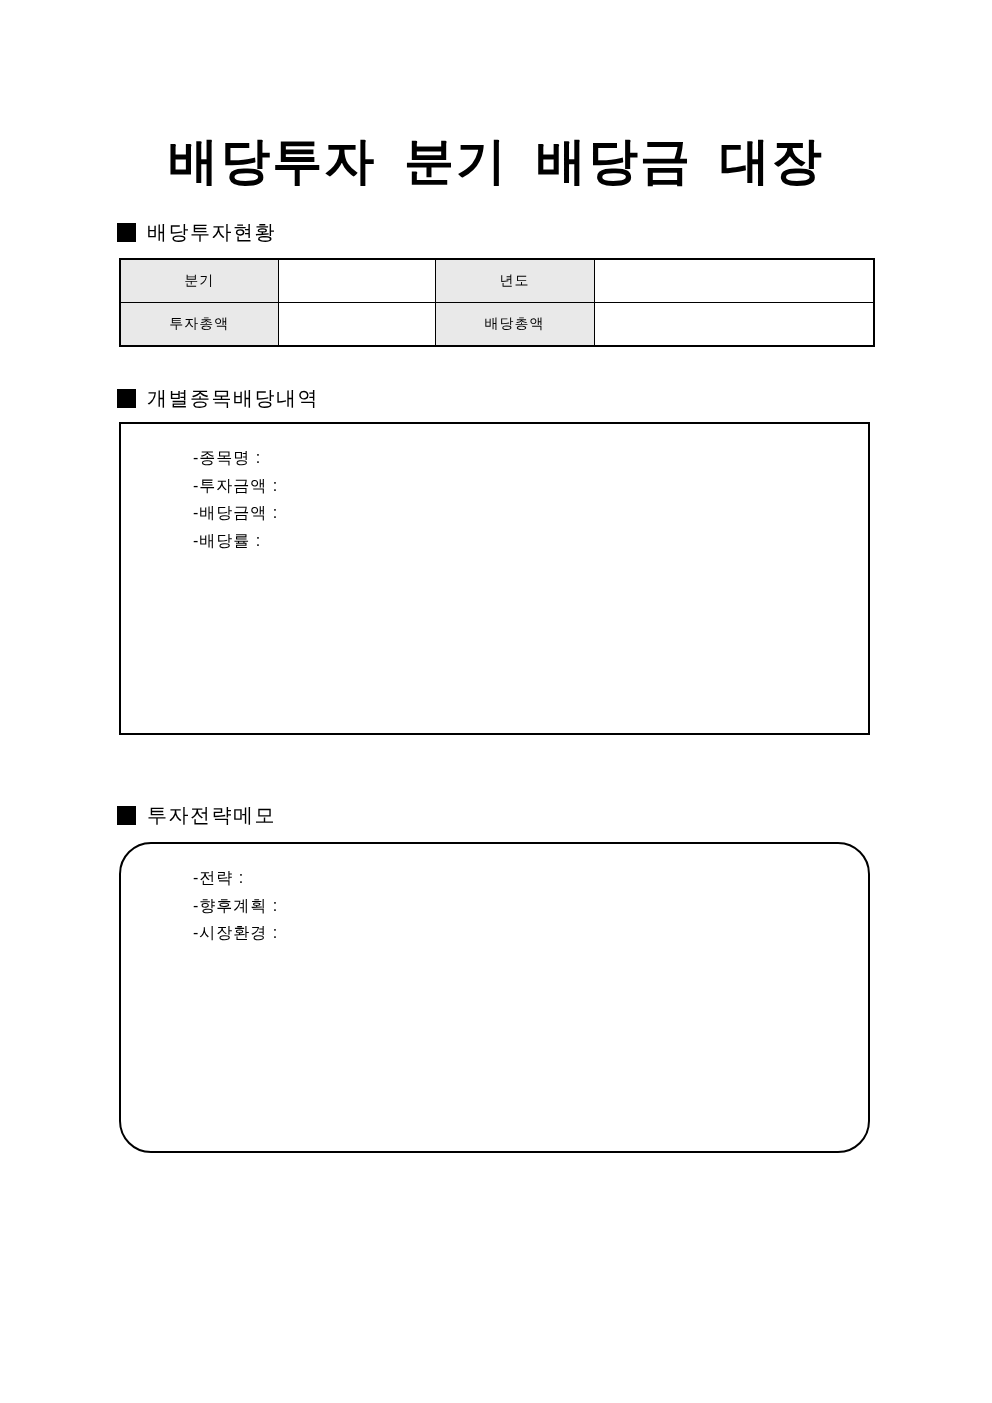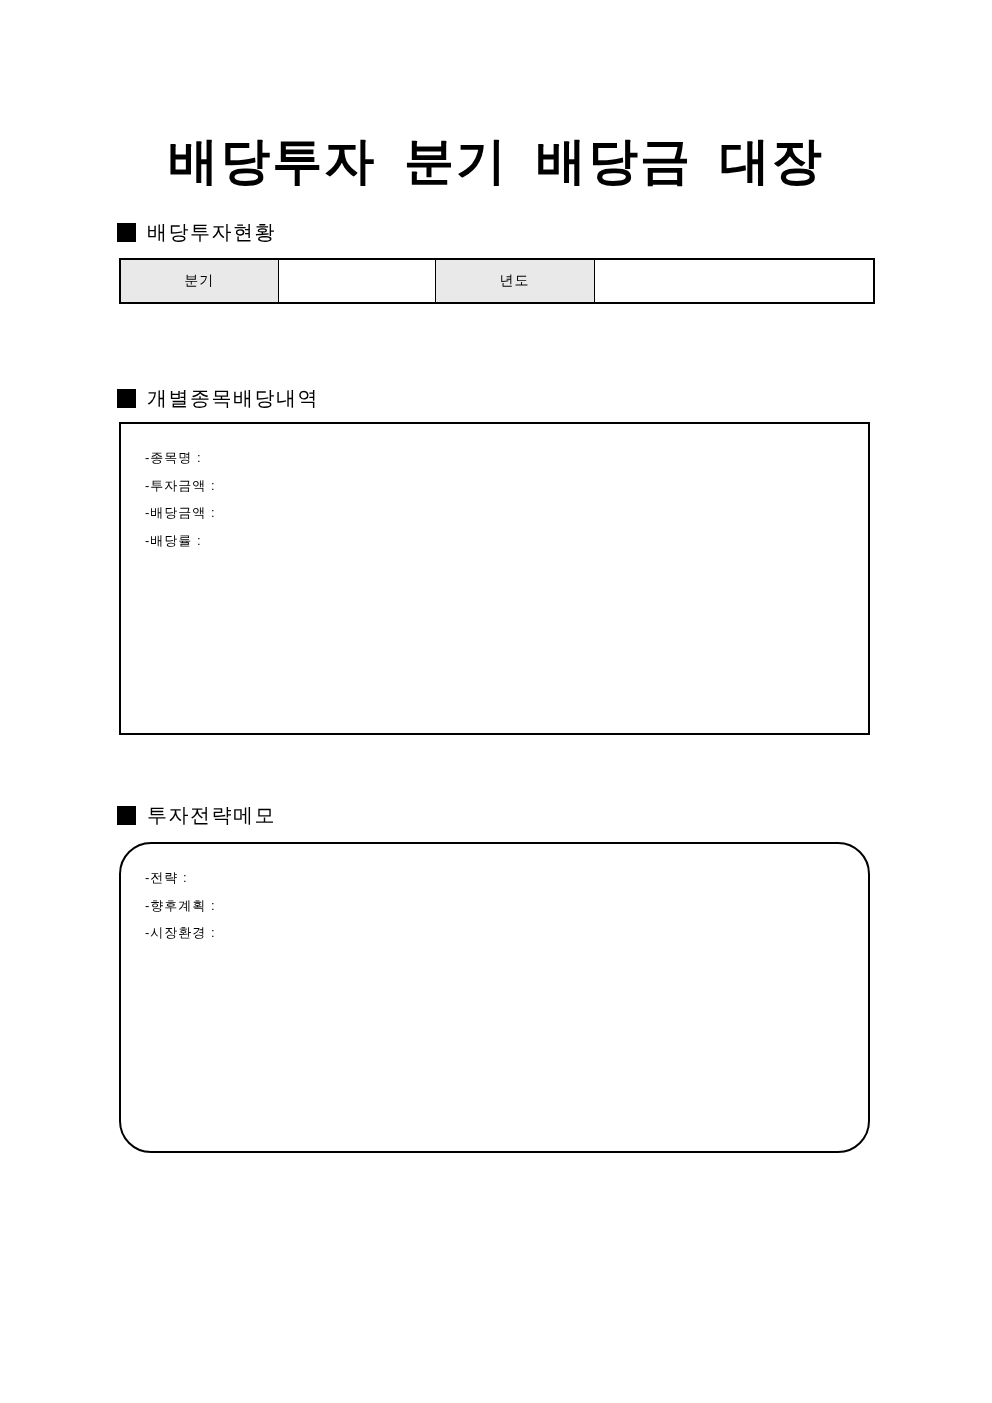--- a/index.html
+++ b/index.html
@@ -85,24 +85,25 @@
     left: 119px;
     width: 751px;
     border: 2px solid #000000;
     background: #ffffff;
     box-sizing: border-box;
     padding: 20px 0 0 24px;
   }
   .box-details { top: 422px; height: 313px; }
   .box-memo    { top: 842px; height: 311px; border-radius: 32px; }
   .entry-box .field-line {
-    font-size: 13px;
+    font-size: 16px;
     line-height: 27.5px;
     letter-spacing: 1px;
     white-space: pre;
+    margin-left: 48px;
   }
 </style>
 </head>
 <body>
 
 <div class="page">
 
   <div class="doc-title">배당투자 분기 배당금 대장</div>
 
   <div class="section-heading heading-status">
@@ -115,20 +116,26 @@
       <col class="c-label">
         <col class="c-value1">
         <col class="c-label2">
         <col class="c-value2">
     </colgroup>
     <tbody>
       <tr>
         <td class="label-cell">분기</td>
         <td class="value-cell"></td>
         <td class="label-cell">년도</td>
+        <td class="value-cell"></td>
+      </tr>
+      <tr>
+        <td class="label-cell">투자총액</td>
+        <td class="value-cell"></td>
+        <td class="label-cell">배당총액</td>
         <td class="value-cell"></td>
       </tr>
     </tbody>
   </table>
 
   <div class="section-heading heading-details">
     <span class="bullet"></span>
     <span class="heading-label">개별종목배당내역</span>
   </div>
 

